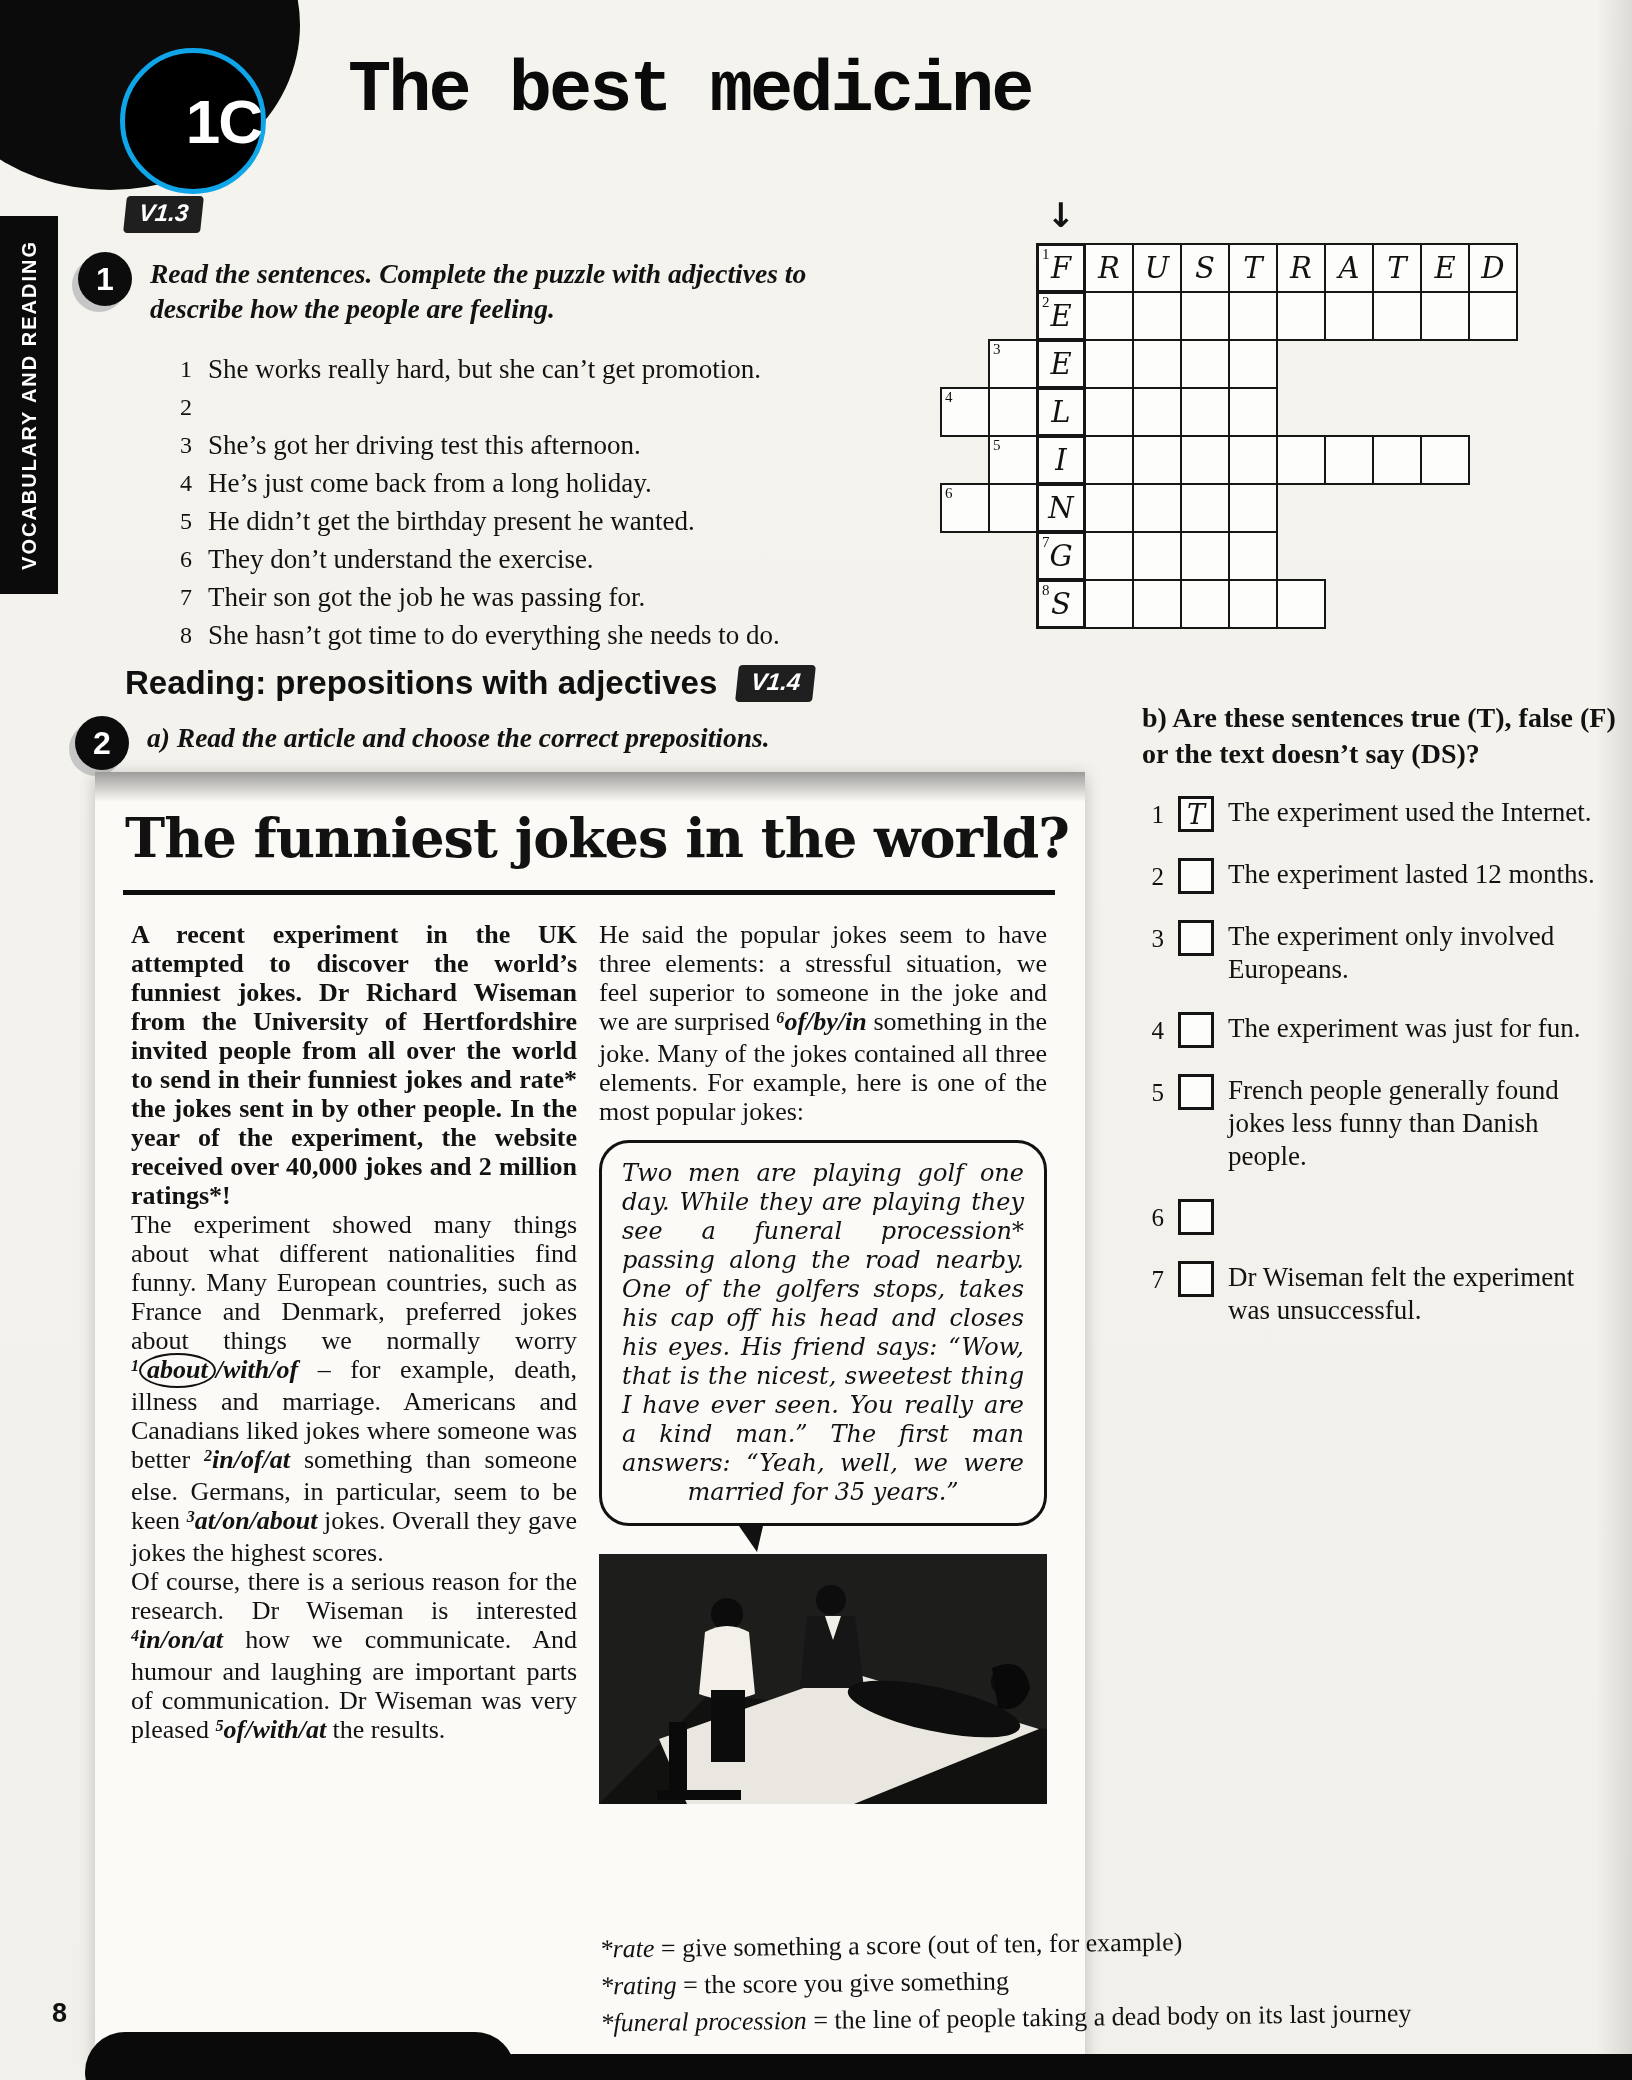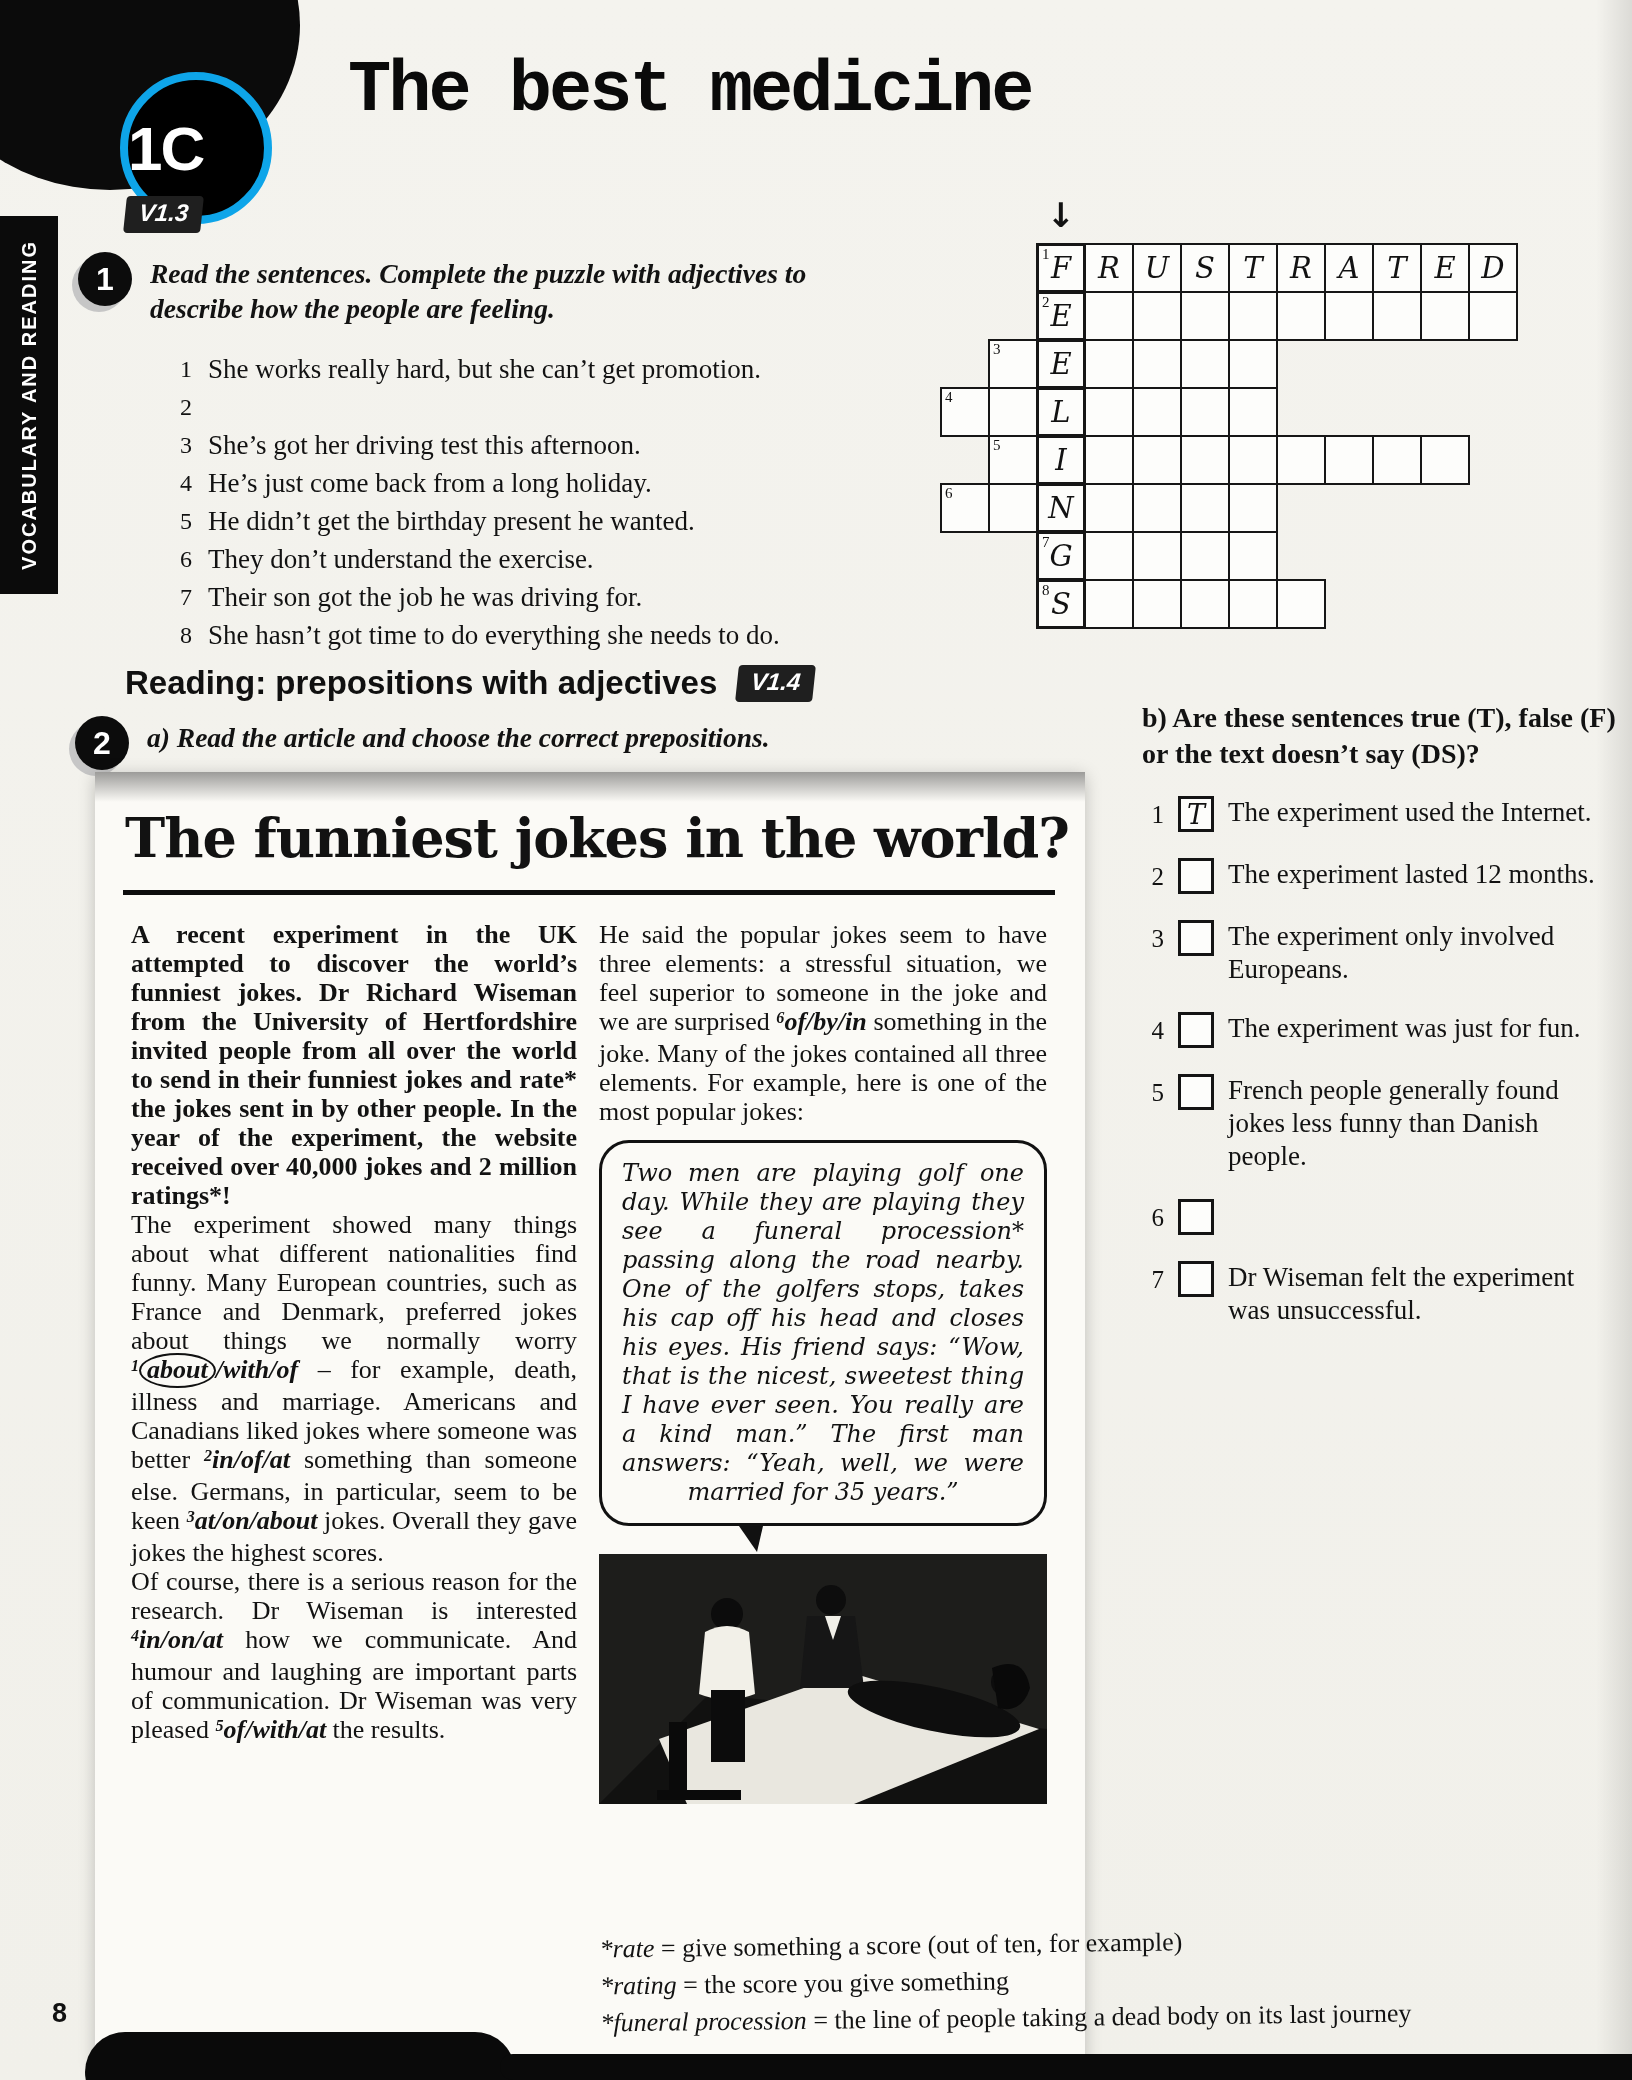--- a/index.html
+++ b/index.html
@@ -9,22 +9,22 @@
     overflow:hidden;
     background:linear-gradient(180deg,#f4f3ee 0%,#f1f0ea 100%);
     font-family:"Liberation Serif",serif;
     color:#121212;
   }
   .scan-edge{position:absolute;right:0;top:0;width:36px;height:100%;
     background:linear-gradient(to right,rgba(0,0,0,0),rgba(0,0,0,0.10));pointer-events:none;}
   
   .corner-blob-top{position:absolute;left:-80px;top:-140px;width:380px;height:330px;
     background:#0b0b0b;border-radius:50%;}
-  .unit-badge{position:absolute;left:120px;top:72px;width:136px;height:136px;border-radius:50%;
-    background:#000;border:8px solid #0ea5e9;display:flex;align-items:center;justify-content:flex-start;}
+  .unit-badge{position:absolute;left:120px;top:48px;width:136px;height:136px;border-radius:50%;
+    background:#000;border:5px solid #0ea5e9;display:flex;align-items:center;justify-content:flex-end;}
   .unit-badge span{color:#fff;font-family:"Liberation Sans",sans-serif;font-weight:700;font-size:62px;letter-spacing:-2px;}
   .main-title{position:absolute;left:348px;top:50px;margin:0;
     font-family:Liberation Mono, monospace;font-weight:700;font-size:72px;letter-spacing:-3px;color:#0a0a0a;}
   
   .sidebar{position:absolute;left:0;top:216px;width:58px;height:378px;background:#0b0b0b;
     display:flex;align-items:center;justify-content:center;}
   .sidebar span{writing-mode:vertical-rl;transform:rotate(180deg);color:#fff;
     font-family:"Liberation Sans",sans-serif;font-weight:700;font-size:20px;letter-spacing:2px;white-space:nowrap;}
   
   .sec-head{position:absolute;display:flex;align-items:center;gap:20px;}
@@ -142,21 +142,21 @@
       <div class="sentence-row">
         <span class="s-num">5</span>
         <span class="s-text">He didn’t get the birthday present he wanted.</span>
       </div>
       <div class="sentence-row">
         <span class="s-num">6</span>
         <span class="s-text">They don’t understand the exercise.</span>
       </div>
       <div class="sentence-row">
         <span class="s-num">7</span>
-        <span class="s-text">Their son got the job he was driving for.</span>
+        <span class="s-text">Their son got the job he was passing for.</span>
       </div>
       <div class="sentence-row">
         <span class="s-num">8</span>
         <span class="s-text">She hasn’t got time to do everything she needs to do.</span>
       </div>
     </div>
 </div>
 
 <div class="crossword">
   <div class="cw-arrow">↓</div>

